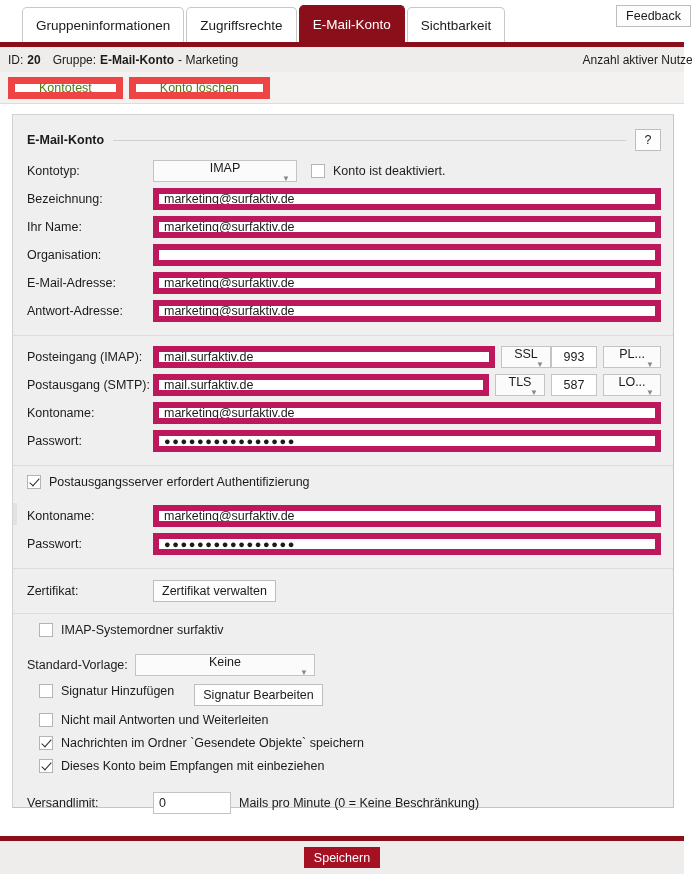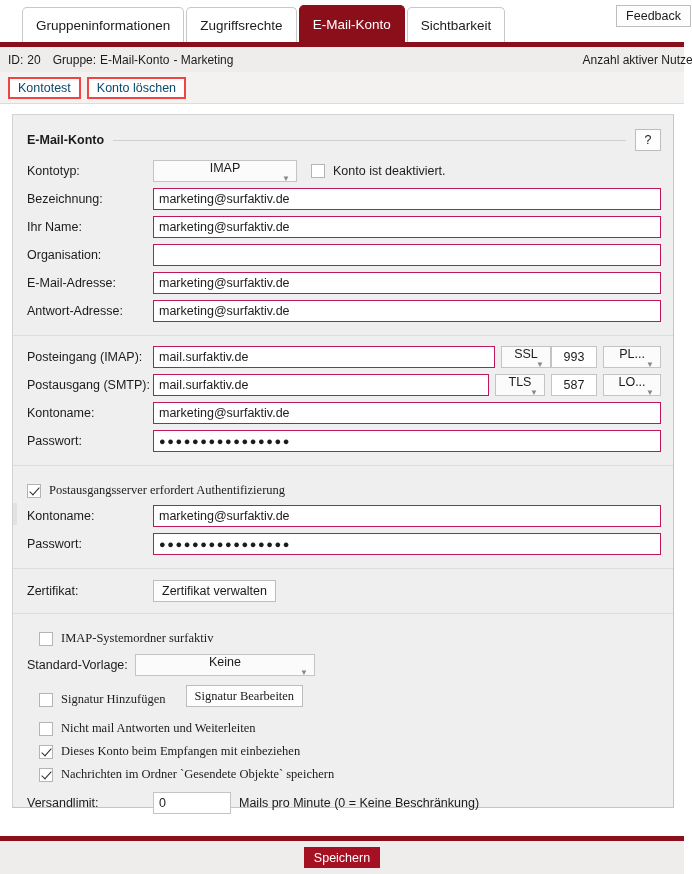--- a/index.html
+++ b/index.html
@@ -83,48 +83,48 @@
   .infobar {
     height: 25px;
     background: #efedec;
     display: flex;
     align-items: center;
     padding: 0 0 0 8px;
     font-size: 12px;
     position: relative;
   }
   .infobar .id-label { margin-right: 4px; }
-  .infobar b { font-weight: normal; }
+  .infobar b { font-weight: bold; }
   .infobar .grp { margin-left: 12px; }
   .usercount {
     position: absolute;
     right: -16px;
     white-space: nowrap;
     font-size: 12px;
   }
 
   
   .toolbar {
     height: 32px;
     background: #f4f2f1;
     display: flex;
     align-items: center;
     padding-left: 8px;
     gap: 6px;
     border-bottom: 1px solid #dcdcdc;
   }
   .tbtn {
     height: 22px;
-    padding: 0 8px;
+    padding: 0 24px;
     display: flex;
     align-items: center;
     background: #fdfdfd;
-    border: 2px solid #ef4444;
-    font-size: 12.5px;
-    color: #0c4a6e;
+    border: 7px solid #ef4444;
+    font-size: 12.5px;
+    color: #4d7c0f;
     white-space: nowrap;
     cursor: pointer;
   }
 
   
   .panelwrap {
     padding: 10px 10px 0 12px;
     background: #ffffff;
     height: 704px;
   }
@@ -191,21 +191,21 @@
     width: 126px;
     flex: 0 0 126px;
     font-size: 12.5px;
     color: #1b1b1b;
     white-space: nowrap;
   }
 
   .tinput {
     height: 22px;
     background: #ffffff;
-    border: 1px solid #be185d;
+    border: 6px solid #be185d;
     font-size: 12.5px;
     color: #1b1b1b;
     font-family: "Liberation Sans", sans-serif;
     padding: 0 5px;
     outline: none;
     flex: 1;
     min-width: 0;
   }
   .pwd { letter-spacing: 1.6px; font-size: 11px; }
 
@@ -269,24 +269,23 @@
     left: 4px;
     top: 0px;
     width: 4px;
     height: 9px;
     border: solid #2b2b2b;
     border-width: 0 1.6px 1.6px 0;
     transform: rotate(42deg);
   }
   .cbrow {
     display: flex;
-    align-items: flex-end;
+    align-items: flex-start;
     height: 23px;
     gap: 8px;
-    font-family: Liberation Serif, serif;
   }
   .cbrow .cbtext {
     font-size: 12.5px;
     white-space: nowrap;
   }
 
   .inline-btn {
     height: 22px;
     padding: 0 8px;
     display: inline-flex;
@@ -524,26 +523,26 @@
         </div>
 
         <div class="cbrow" style="margin-top:6px;margin-left:12px">
           <span class="cb"></span>
           <span class="cbtext">Nicht mail Antworten und Weiterleiten</span>
         </div>
 
 
         <div class="cbrow" style="margin-left:12px">
           <span class="cb on"></span>
-          <span class="cbtext">Dieses Konto beim Empfangen mit einbeziehen</span>
+          <span class="cbtext">Nachrichten im Ordner `Gesendete Objekte` speichern</span>
         </div>
 
         <div class="cbrow" style="margin-left:12px">
           <span class="cb on"></span>
-          <span class="cbtext">Nachrichten im Ordner `Gesendete Objekte` speichern</span>
+          <span class="cbtext">Dieses Konto beim Empfangen mit einbeziehen</span>
         </div>
 
         <div class="row" style="margin-top:7px">
           <span class="lbl" style="flex:0 0 126px;width:126px">Versandlimit:</span>
           <input class="limit-input" value="0" style="">
           <span class="limit-hint">Mails pro Minute (0 = Keine Beschränkung)</span>
         </div>
       </div>
 
     </div>

